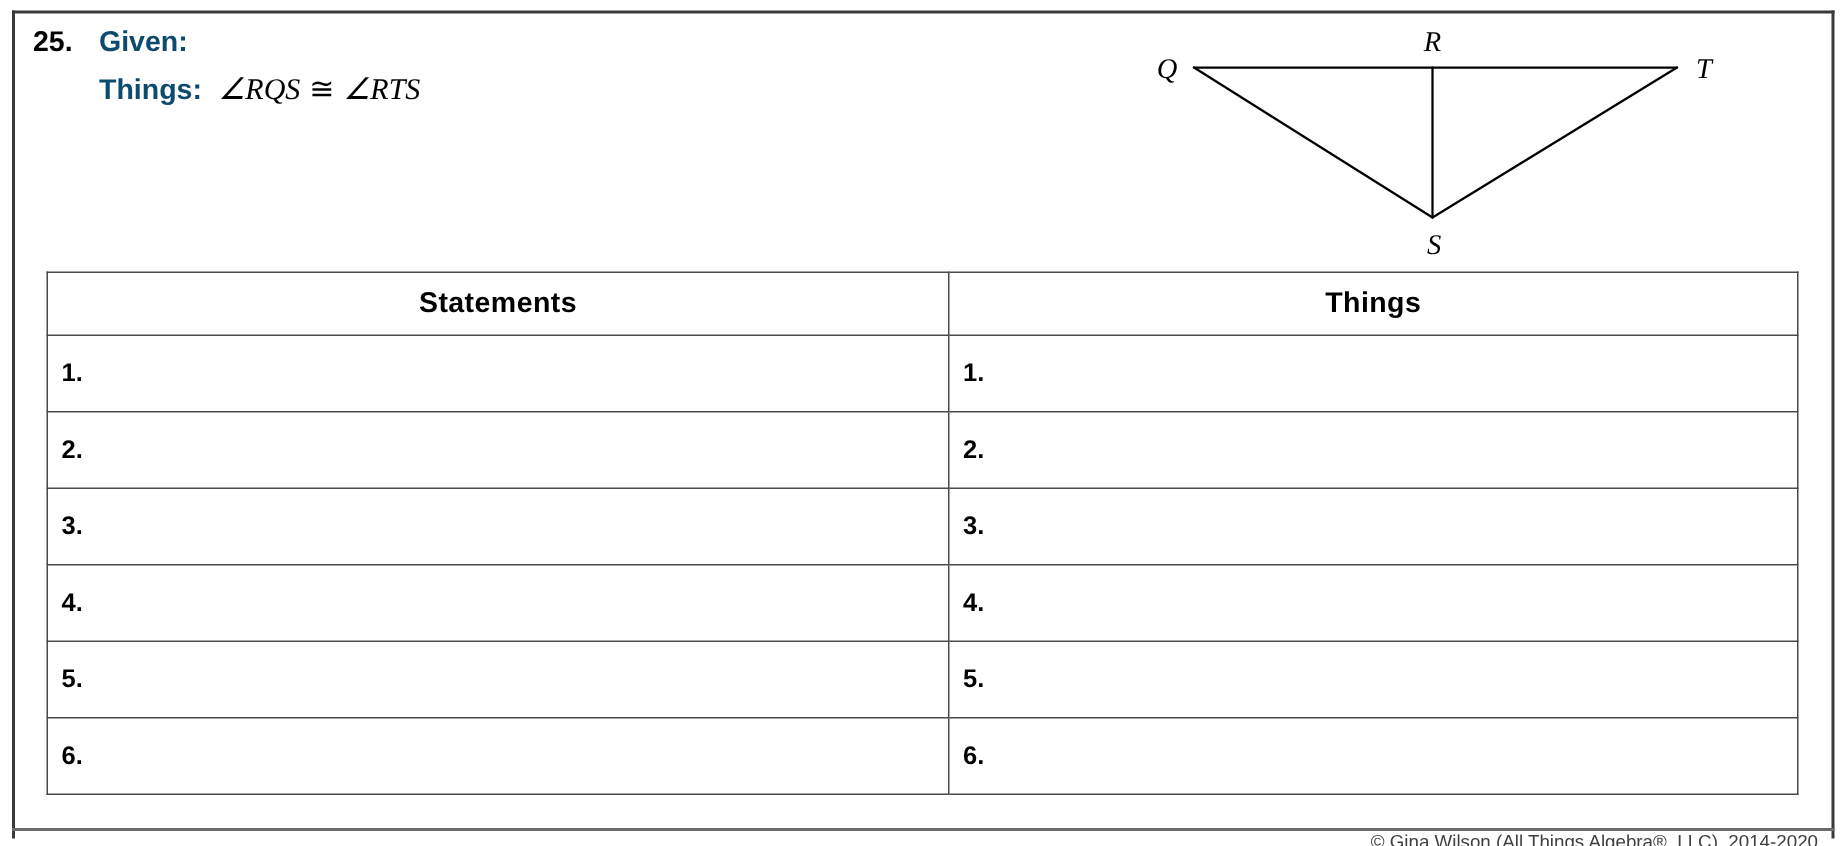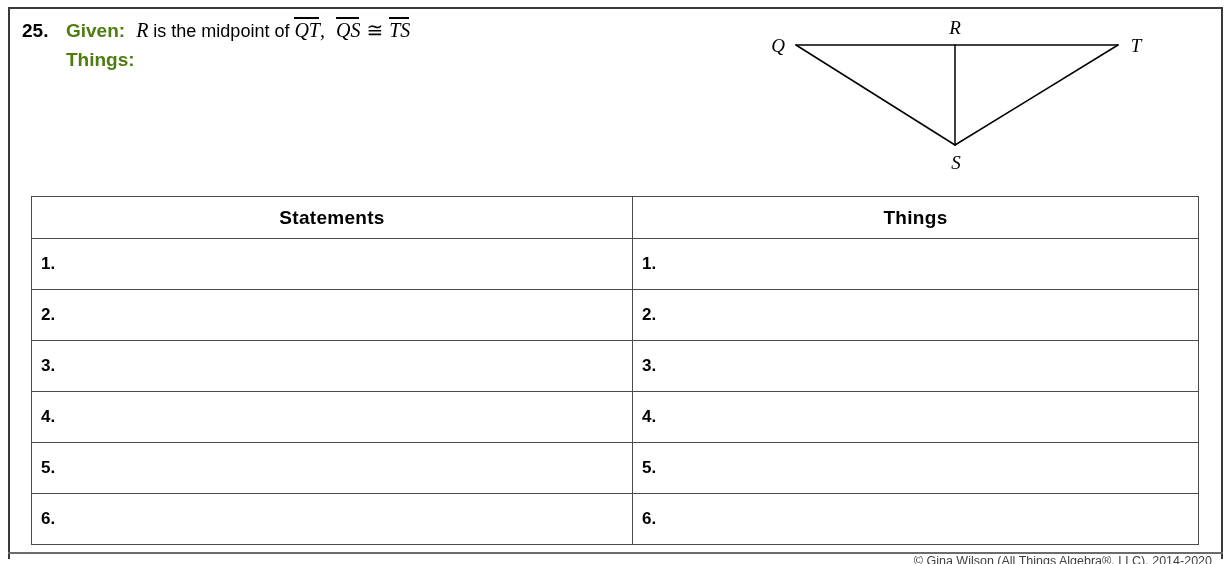--- a/index.html
+++ b/index.html
@@ -17,41 +17,41 @@
   .rule-bottom{position:absolute;left:8px;top:552px;width:1215px;height:2px;background:#6b6b6b;}
 
   
   #problem-head{position:absolute;left:22px;top:18px;width:700px;}
   .line{display:flex;align-items:flex-end;white-space:nowrap;}
   .line.first{margin-bottom:7px;}
   .prob-num{
     font-weight:bold;font-size:19px;color:#000;margin-right:10px;
     min-width:34px;
   }
-  .lbl{font-weight:bold;font-size:19px;color:#4d7c0f;}
+  .lbl{font-weight:bold;font-size:19px;color:#0c4a6e;}
   .gap{display:inline-block;width:11px;}
   .indent{display:inline-block;width:44px;}
   .mathtext{
     font-family:"Liberation Serif",serif;font-size:20px;color:#000;
   }
   .mi{font-style:italic;}
   .plain{font-family:"Liberation Sans",sans-serif;font-size:18px;font-style:normal;}
   .seg{position:relative;font-style:italic;display:inline-block;padding-top:1px;}
   .seg::before{
     content:"";position:absolute;left:0;right:1px;top:-1px;height:1.6px;background:#000;
   }
 
   
   #diagram{position:absolute;left:752px;top:10px;width:400px;height:180px;}
   #diagram svg{display:block;}
   .vlabel{font-family:"Liberation Serif",serif;font-style:italic;font-size:19px;fill:#000;}
 
   
   #proof-table{
-    position:absolute;left:31px;top:196px;width:1165px;height:348px;
+    position:absolute;left:31px;top:181px;width:1165px;height:348px;
     border-collapse:collapse;table-layout:fixed;
   }
   #proof-table td,#proof-table th{
     border:1.6px solid #4a4a4a;padding:0;vertical-align:middle;
   }
   #proof-table thead th{
     height:41px;text-align:center;
     font-weight:bold;font-size:19px;color:#000;letter-spacing:0.3px;
   }
   #proof-table tbody td{height:50px;}
@@ -80,27 +80,27 @@
   <div class="rule-right"></div>
   <div class="rule-bottom"></div>
 </div>
 
 <div id="problem-head">
 
   <div class="line first">
     <span class="prob-num">25.</span>
     <span class="lbl">Given:</span>
     <span class="gap"></span>
-    <span class="mathtext"><span class="mi">R</span><span class="plain" style="margin:0 5px;">is the midpoint of</span><span class="seg">QT</span><span class="mi">,</span><span class="gap"></span><span class="seg">QS</span><span style="margin:0 6px;">≅</span><span class="seg">TS</span></span>
   </div>
 
   <div class="line">
     <span class="indent"></span>
     <span class="lbl">Things:</span>
     <span class="gap"></span>
+    <span class="mathtext"><span class="mi">∠RQS</span><span style="margin:0 6px;">≅</span><span class="mi">∠RTS</span></span>
   </div>
 
 </div>
 
 <div id="diagram">
   <svg width="400" height="180" viewBox="0 0 400 180" xmlns="http://www.w3.org/2000/svg">
 
     <g stroke="#000" stroke-width="1.5" fill="none" stroke-linecap="round">
       <line x1="44" y1="35" x2="366" y2="35"></line>
       <line x1="44" y1="35" x2="203" y2="135"></line>

